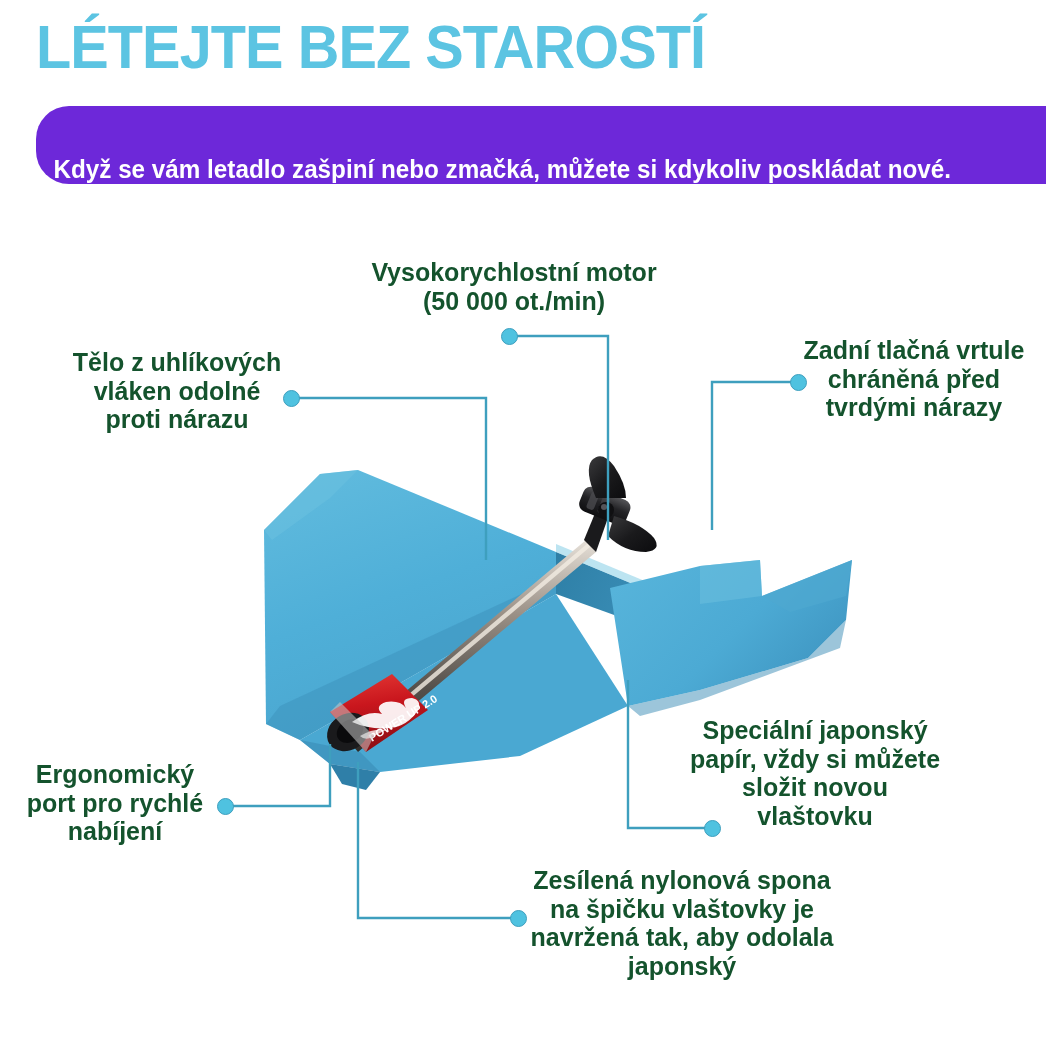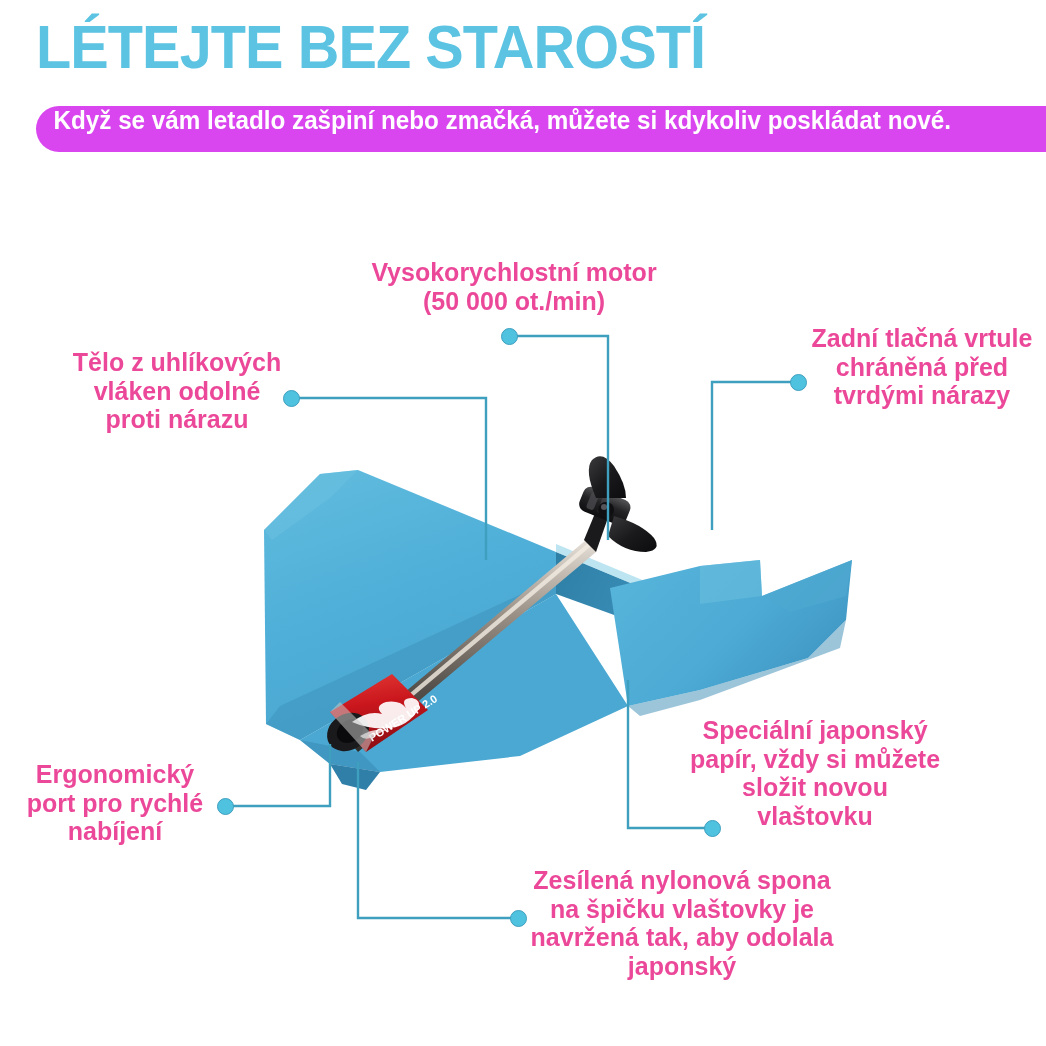--- a/index.html
+++ b/index.html
@@ -29,42 +29,42 @@
     transform: scaleX(0.93);
     transform-origin: left top;
     white-space: nowrap;
     line-height: 1.05;
   }
   #subtitle-bar {
     position: absolute;
     left: 36px;
     top: 106px;
     width: 1010px;
-    height: 46px;
-    background: #d946ef;
+    height: 78px;
+    background: #6d28d9;
     border-top-left-radius: 33px;
     border-bottom-left-radius: 33px;
     display: flex;
-    align-items: flex-start;
+    align-items: flex-end;
   }
   #subtitle-text {
     color: #ffffff;
     font-size: 25px;
     font-weight: bold;
     padding-left: 18px;
     white-space: nowrap;
     transform: scaleX(0.97);
     transform-origin: left center;
     font-family: "Liberation Sans", sans-serif;
   }
 
   
   .callout {
     position: absolute;
-    color: #ec4899;
+    color: #14532d;
     font-size: 25px;
     font-weight: bold;
     line-height: 1.14;
     font-family: "Liberation Sans", sans-serif;
     white-space: pre-line;
   }
   .callout.ctr   { text-align: center; }
 
   
   #connectors {
@@ -228,21 +228,21 @@
   <div class="dot" style="left:704px;  top:820px;"></div>
   <div class="dot" style="left:510px;  top:910px;"></div>
 
   <div class="callout ctr" style="left:368px; top:258px; width:292px;">Vysokorychlostní motor
 (50 000 ot./min)</div>
 
   <div class="callout ctr" style="left:68px; top:348px; width:218px;">Tělo z uhlíkových
 vláken odolné
 proti nárazu</div>
 
-  <div class="callout ctr" style="left:800px; top:324px; width:228px;margin-left:8px;">Zadní tlačná vrtule
+  <div class="callout ctr" style="left:800px; top:336px; width:228px;">Zadní tlačná vrtule
 chráněná před
 tvrdými nárazy</div>
 
   <div class="callout ctr" style="left:684px; top:716px; width:262px;">Speciální japonský
 papír, vždy si můžete
 složit novou vlaštovku</div>
 
   <div class="callout ctr" style="left:16px; top:760px; width:198px;">Ergonomický
 port pro rychlé
 nabíjení</div>

